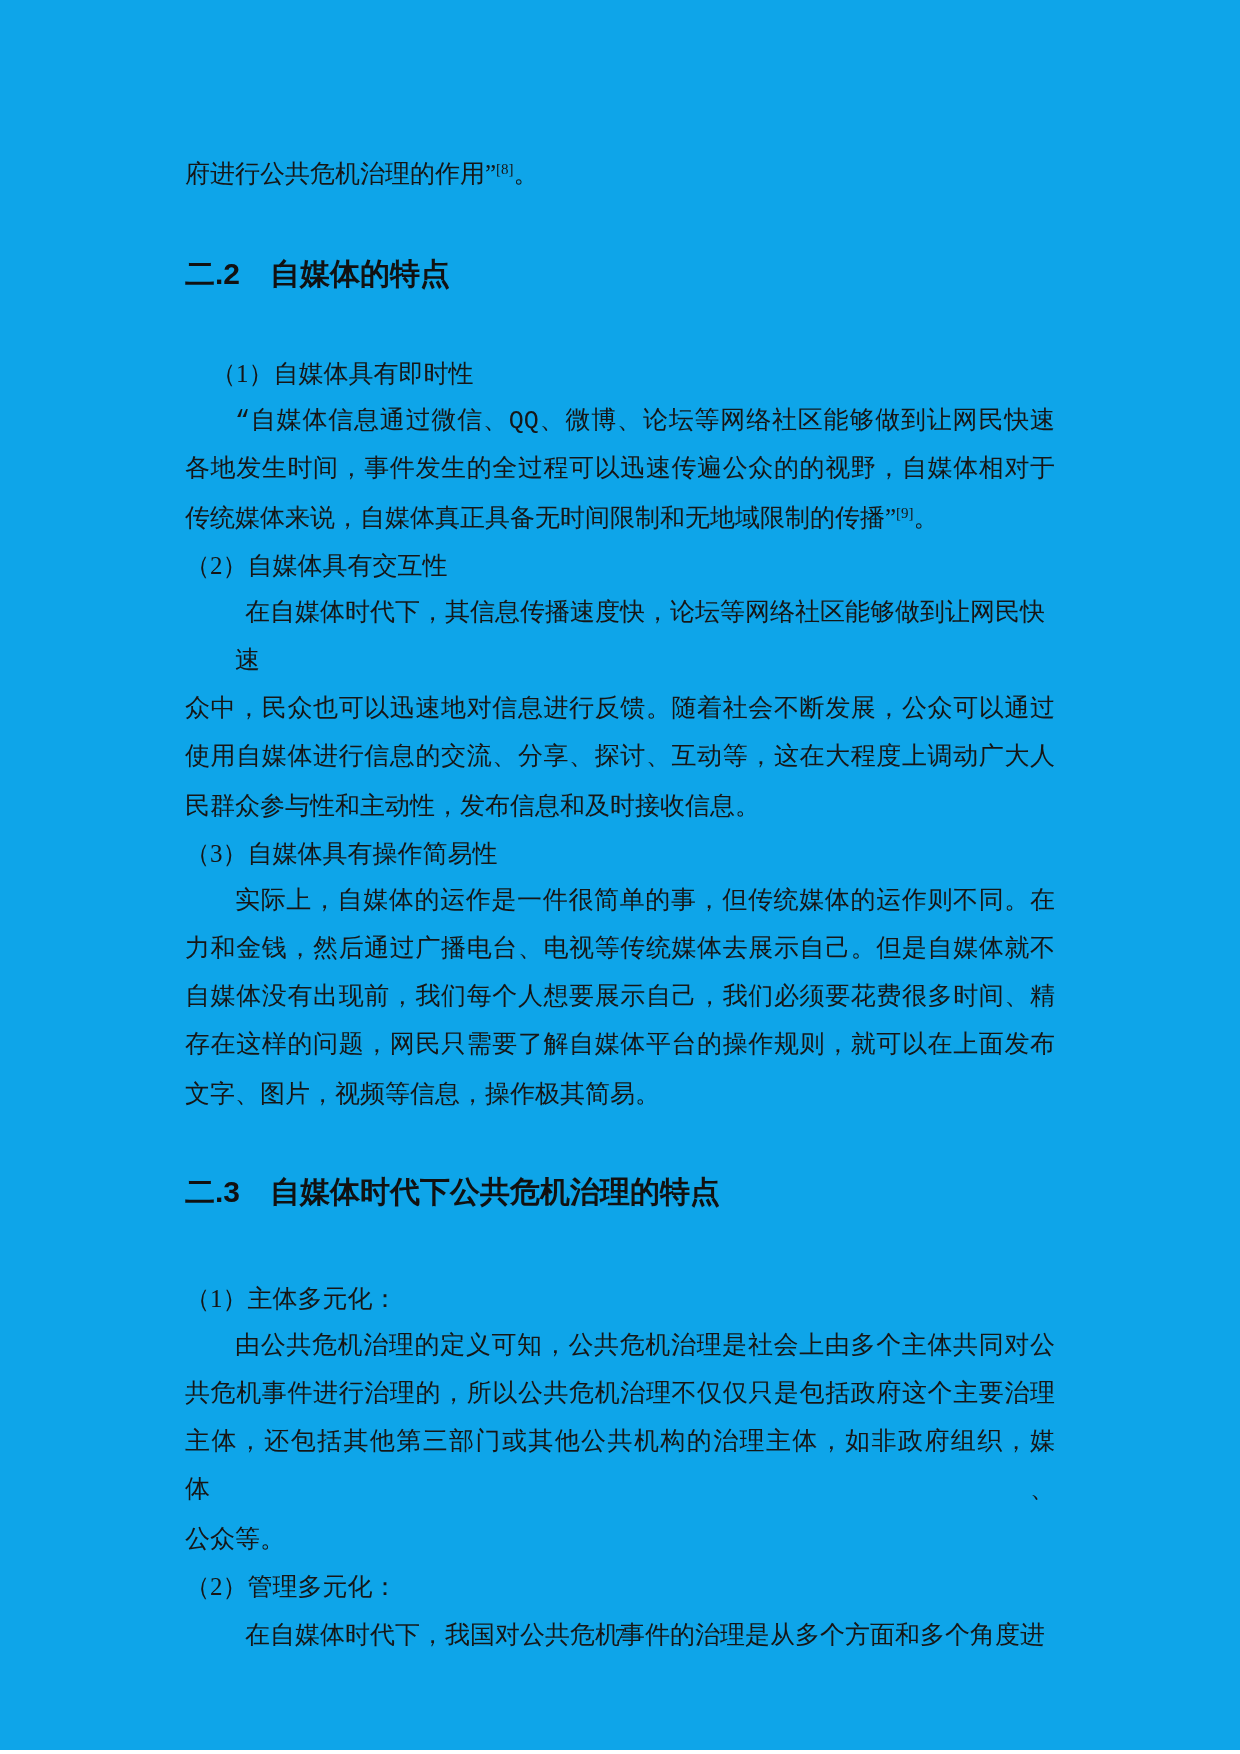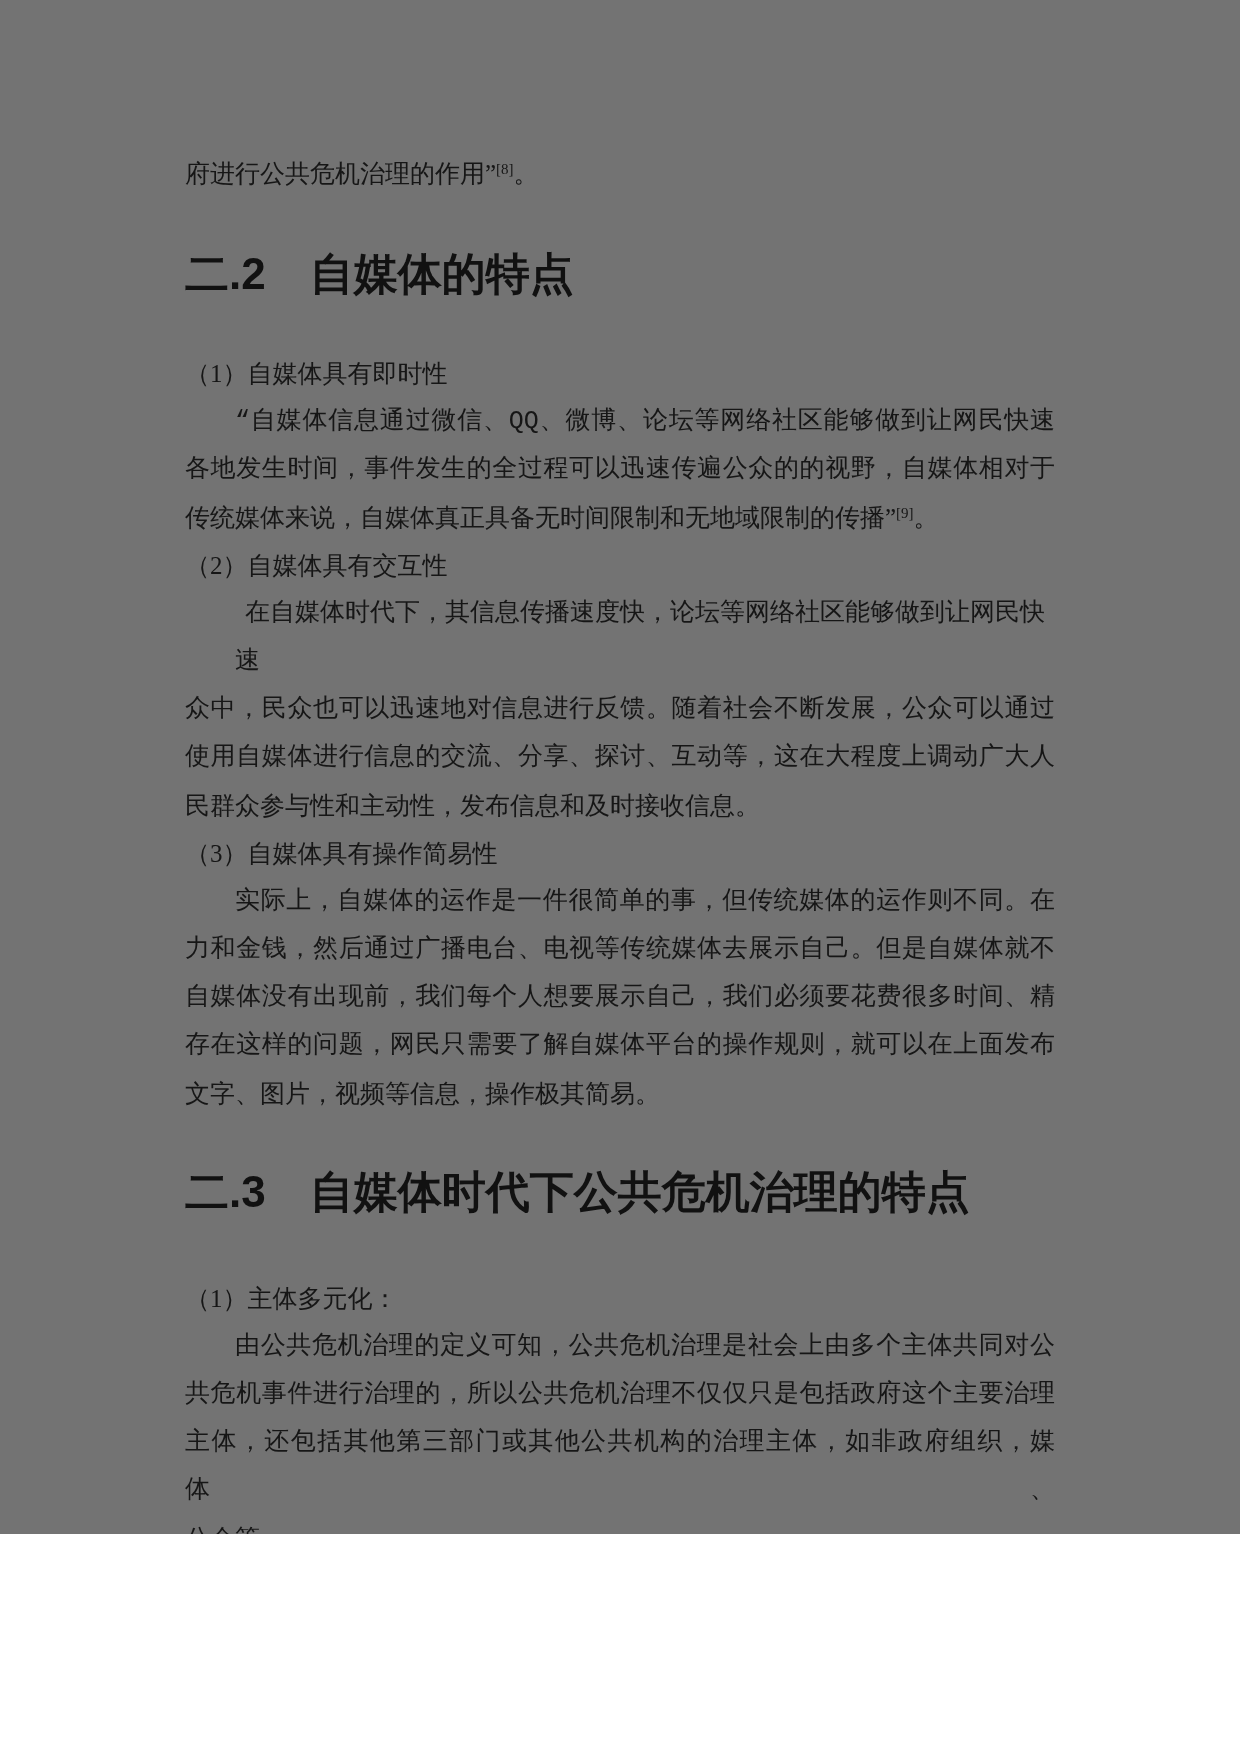--- a/index.html
+++ b/index.html
@@ -1,43 +1,43 @@
 <!DOCTYPE html>
 <html><head>
 <meta charset="utf-8">
 <style>
   * { margin: 0; padding: 0; box-sizing: border-box; }
   html, body { background: #ffffff; }
   .page {
     position: relative;
     width: 1240px;
-    height: 1534px;
+    height: 1750px;
     margin: 0 auto;
-    background: #737373;
+    background: #0ea5e9;
     color: #161616;
     padding: 0 185px;
     overflow: hidden;
     font-family: "Liberation Serif", "DejaVu Serif", serif;
     font-size: 25px;
     line-height: 48px;
   }
   .line { text-align: left; }
   .j { text-align: justify; text-align-last: justify; font-family: Liberation Mono, monospace; }
   .indent { padding-left: 50px; text-align: center; }
   .intro { margin-top: 150px; }
   .h {
     font-family: "Liberation Sans", "DejaVu Sans", sans-serif;
     font-weight: 700;
-    font-size: 44px;
+    font-size: 30px;
     line-height: 44px;
     color: #111111;
   }
   .h-first { margin-top: 54px; }
   .h-second { margin-top: 52px; }
-  .gap-a { margin-top: 54px; }
+  .gap-a { margin-top: 54px; margin-left: 26px; }
   .gap-b { margin-top: 61px; }
   sup.ref {
     font-size: 15px;
     line-height: 0;
     vertical-align: 8px;
     letter-spacing: 0;
   }
   .footer {
     position: absolute;
     left: 185px;

